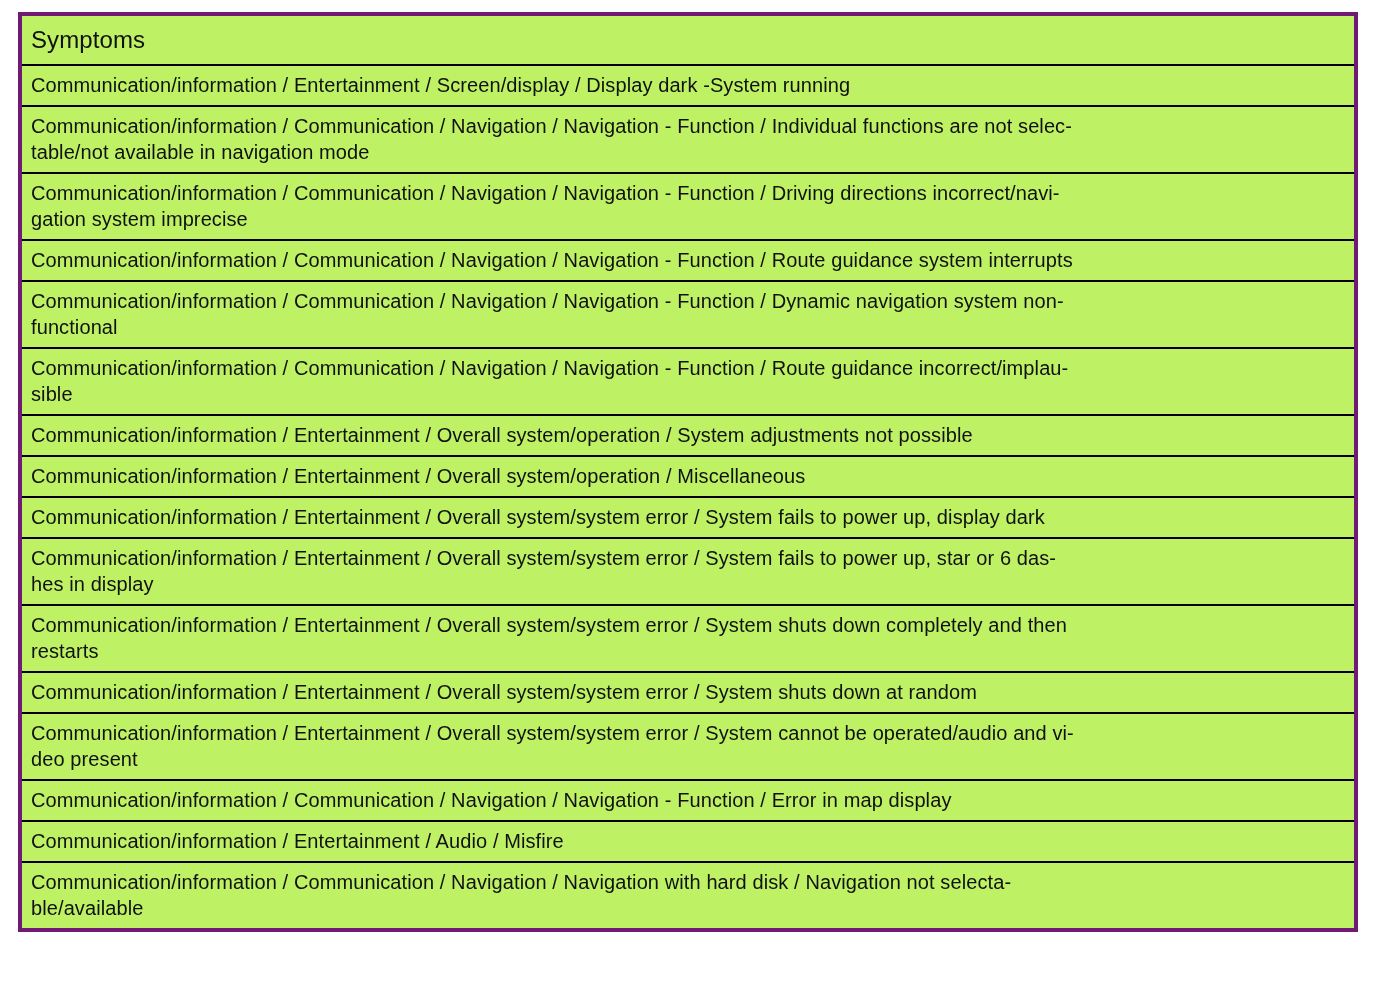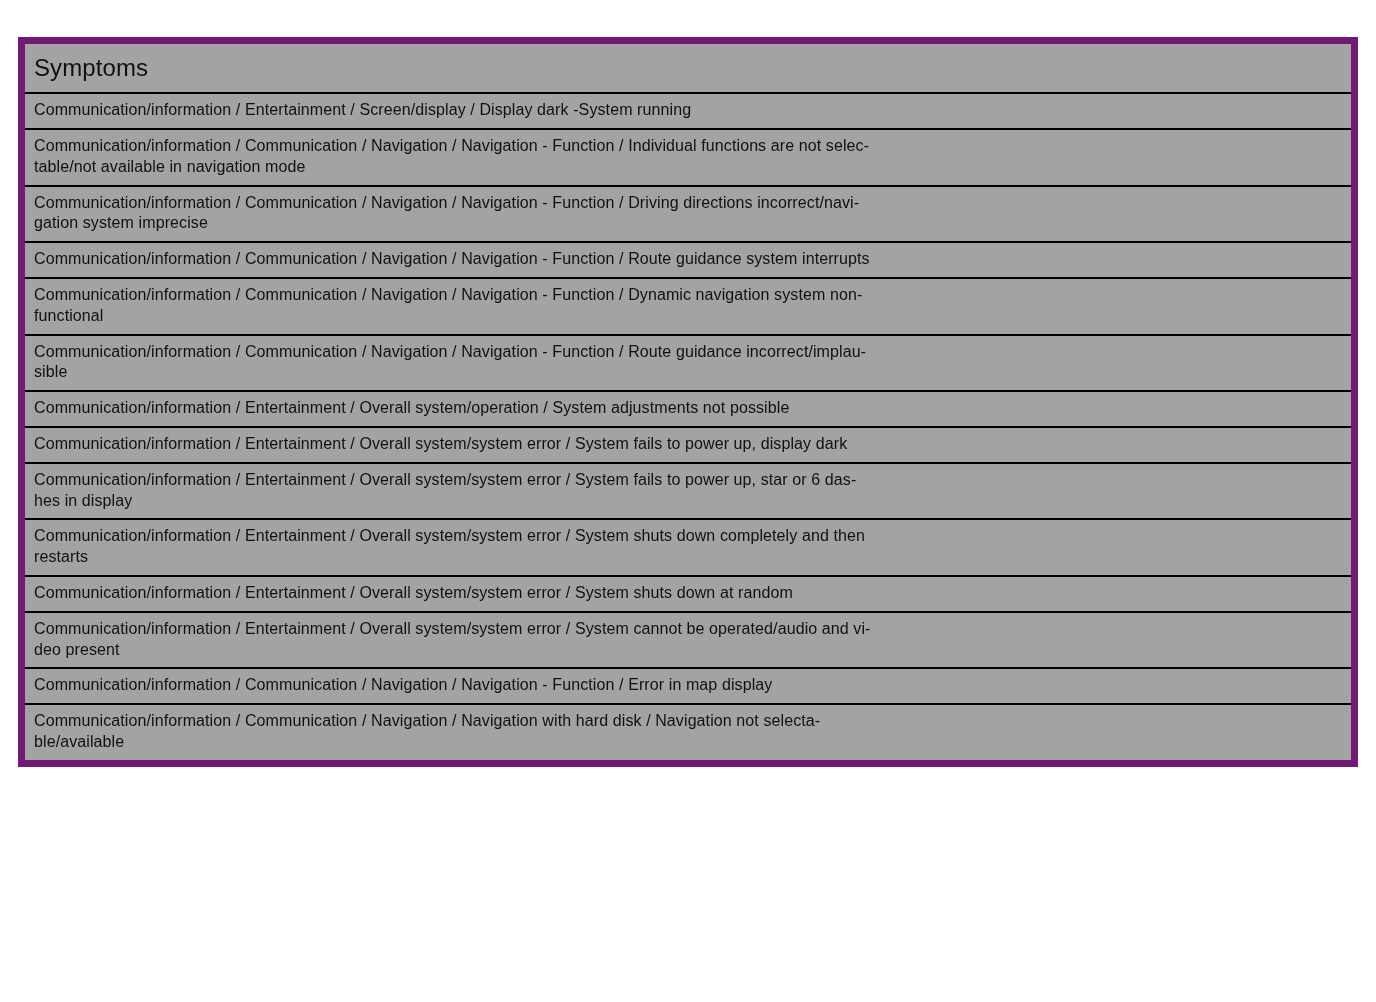--- a/index.html
+++ b/index.html
@@ -11,30 +11,29 @@
     position: relative;
     width: 1376px;
     height: 1002px;
     background: #ffffff;
     box-sizing: border-box;
     padding: 12px 18px 0 18px;
     font-family: "Liberation Sans", sans-serif;
     color: #111111;
   }
   .symptoms-table {
-    border: 7px solid #701a75;
+    border: 4px solid #701a75;
     width: 100%;
     box-sizing: border-box;
-    background: #a3a3a3;
-    margin-top: 25px;
+    background: #bef264;
   }
   .row {
     border-top: 2px solid #000000;
     padding: 6px 9px 7px 9px;
-    font-size: 16px;
+    font-size: 20px;
     line-height: 1.3;
     white-space: pre-wrap;
     letter-spacing: 0.1px;
   }
   .row.header {
     border-top: none;
     font-size: 24px;
     padding: 8px 9px 9px 9px;
   }
 </style>
@@ -49,26 +48,28 @@
         <div class="row">Communication/information / Communication / Navigation / Navigation - Function / Individual functions are not selec-
 table/not available in navigation mode</div>
         <div class="row">Communication/information / Communication / Navigation / Navigation - Function / Driving directions incorrect/navi-
 gation system imprecise</div>
         <div class="row">Communication/information / Communication / Navigation / Navigation - Function / Route guidance system interrupts</div>
         <div class="row">Communication/information / Communication / Navigation / Navigation - Function / Dynamic navigation system non-
 functional</div>
         <div class="row">Communication/information / Communication / Navigation / Navigation - Function / Route guidance incorrect/implau-
 sible</div>
         <div class="row">Communication/information / Entertainment / Overall system/operation / System adjustments not possible</div>
+        <div class="row">Communication/information / Entertainment / Overall system/operation / Miscellaneous</div>
         <div class="row">Communication/information / Entertainment / Overall system/system error / System fails to power up, display dark</div>
         <div class="row">Communication/information / Entertainment / Overall system/system error / System fails to power up, star or 6 das-
 hes in display</div>
         <div class="row">Communication/information / Entertainment / Overall system/system error / System shuts down completely and then
 restarts</div>
         <div class="row">Communication/information / Entertainment / Overall system/system error / System shuts down at random</div>
         <div class="row">Communication/information / Entertainment / Overall system/system error / System cannot be operated/audio and vi-
 deo present</div>
         <div class="row">Communication/information / Communication / Navigation / Navigation - Function / Error in map display</div>
+        <div class="row">Communication/information / Entertainment / Audio / Misfire</div>
         <div class="row">Communication/information / Communication / Navigation / Navigation with hard disk / Navigation not selecta-
 ble/available</div>
       </div>
   </div>
 </div>
 
 </body></html>

